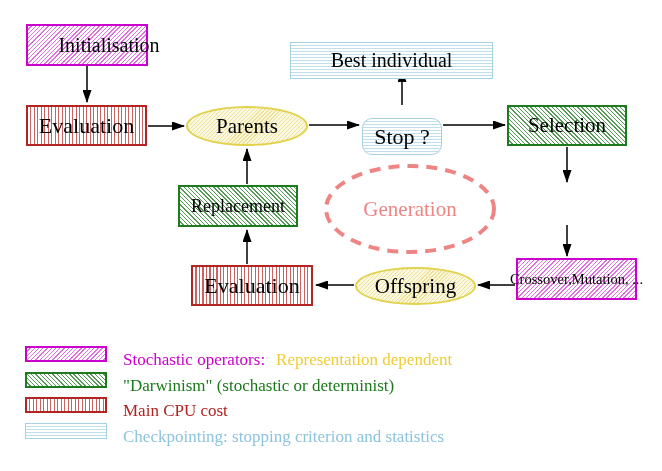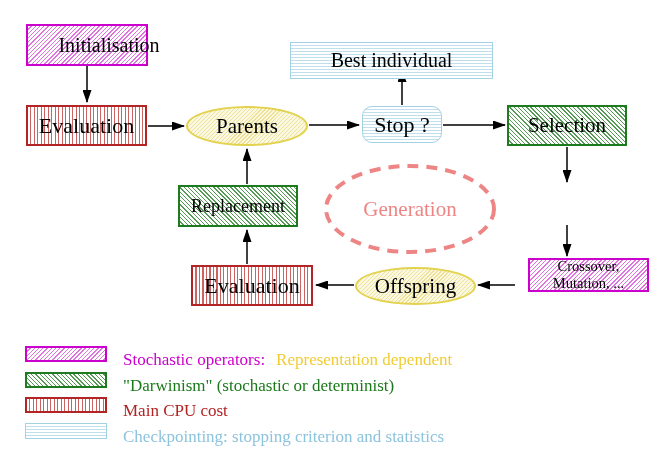--- a/index.html
+++ b/index.html
@@ -65,26 +65,26 @@
   </svg>
 
   <div class="node hatch-magenta f20" style="left:26px;top:24px;width:122px;height:42px;padding-left:44px;">Initialisation</div>
 
   <div class="node stripe-red f22" style="left:26px;top:105px;width:121px;height:41px;">Evaluation</div>
 
   <div class="node hatch-yellow f21" style="left:186px;top:106px;width:122px;height:40px;">Parents</div>
 
   <div class="node stripe-cyan f20" style="left:290px;top:42px;width:203px;height:37px;">Best individual</div>
 
-  <div class="node stripe-cyan f22" style="left:362px;top:106px;width:80px;height:37px;border-radius:10px;">Stop ?</div>
+  <div class="node stripe-cyan f22" style="left:362px;top:118px;width:80px;height:37px;border-radius:10px;">Stop ?</div>
 
   <div class="node hatch-green f21" style="left:507px;top:105px;width:120px;height:41px;">Selection</div>
 
 
-  <div class="node hatch-magenta f15" style="left:516px;top:258px;width:121px;height:34px;flex-direction:column;margin-left:12px;">
+  <div class="node hatch-magenta f15" style="left:516px;top:258px;width:121px;height:42px;">
     <span>Crossover,</span>
     <span>Mutation, ...</span>
   </div>
 
   <div class="node hatch-yellow f21" style="left:355px;top:267px;width:121px;height:38px;">Offspring</div>
 
   <div class="node stripe-red f22" style="left:191px;top:265px;width:122px;height:41px;">Evaluation</div>
 
   <div class="node hatch-green f18" style="left:178px;top:185px;width:120px;height:42px;">Replacement</div>
 

